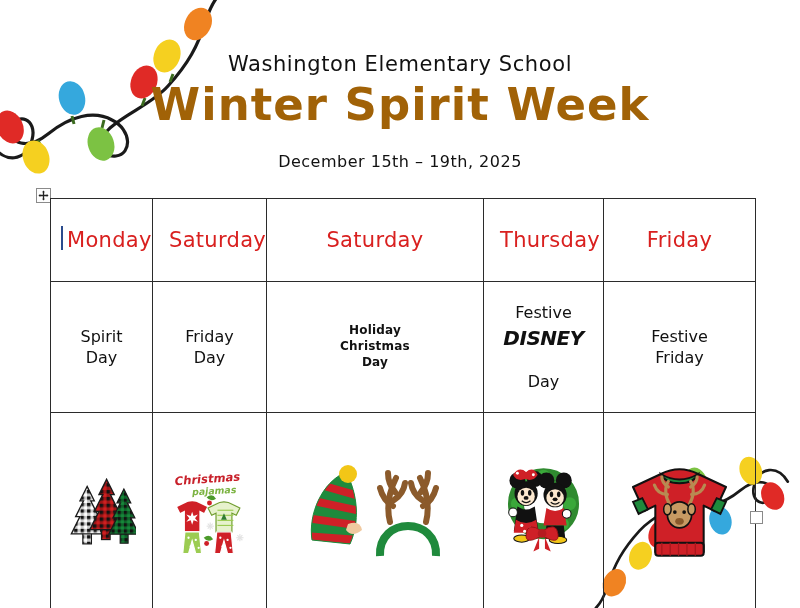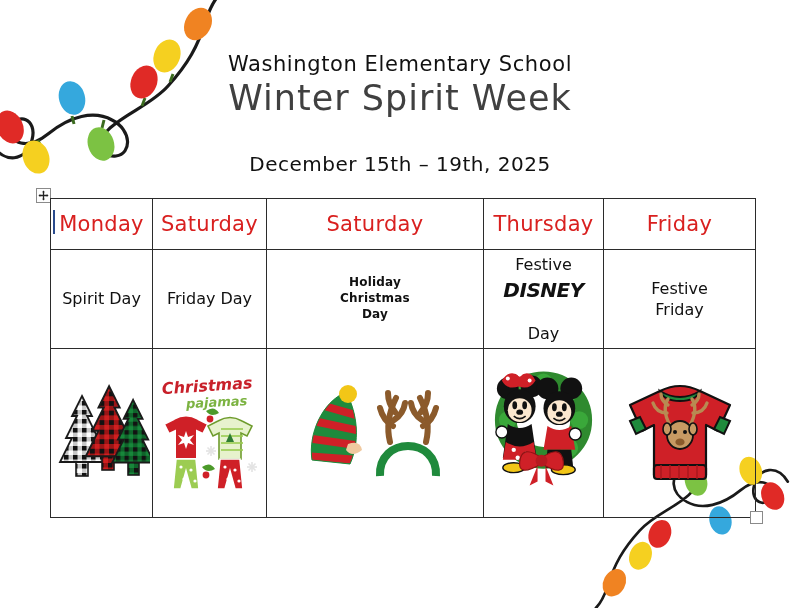--- a/index.html
+++ b/index.html
@@ -11,37 +11,37 @@
 
   
   .school{
     position:absolute;left:0;right:0;top:36px;text-align:center;
     font-family:"DejaVu Sans", sans-serif;
     font-size:21px;color:#111;letter-spacing:.6px;margin-top:16px;
   }
   .title{
     position:absolute;left:0;right:0;top:78px;text-align:center;
     font-family:"DejaVu Sans", sans-serif;
-    font-size:35px;font-weight:normal;color:#404040;letter-spacing:1px;
+    font-size:45px;font-weight:bold;color:#a16207;letter-spacing:1px;
     white-space:nowrap;
   }
   .dates{
     position:absolute;left:0;right:0;top:152px;text-align:center;
     font-family:"DejaVu Sans", sans-serif;
-    font-size:20px;color:#111;letter-spacing:.5px;
+    font-size:16px;color:#111;letter-spacing:.5px;
   }
 
   
   .table-wrap{position:absolute;left:50px;top:198px;width:705px;height:318px;}
   table.cal{
     border-collapse:collapse;width:705px;height:318px;table-layout:fixed;
   }
   table.cal td{
     border:1px solid #2b2b2b;
-    vertical-align:middle;text-align:center;padding:0;
+    vertical-align:middle;text-align:center;padding:16px;
   }
   col.c1{width:102px}col.c2{width:114px}col.c3{width:109px}
   col.c4{width:108px}col.c5{width:120px}col.c6{width:152px}
   tr.head td{height:50px}
   tr.act td{height:98px}
   tr.pic td{height:168px}
 
   .dayname{
     font-family:"DejaVu Sans", sans-serif;
     font-size:21px;color:#d9201f;letter-spacing:.3px;position:relative;display:inline-block;

